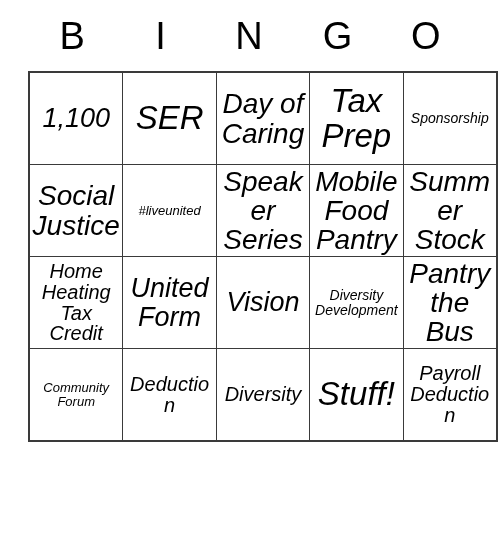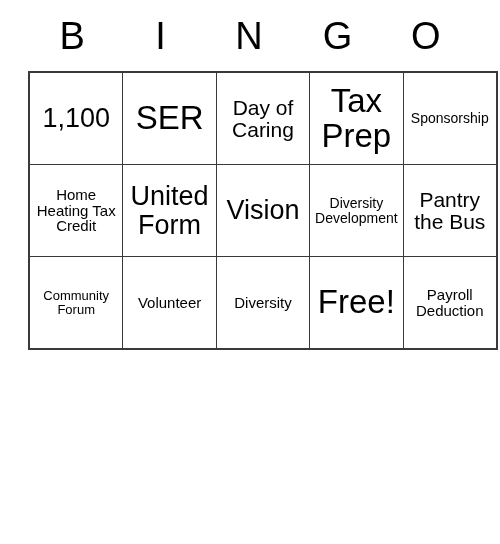--- a/index.html
+++ b/index.html
@@ -33,37 +33,38 @@
     line-height: 1;
     font-weight: normal;
     letter-spacing: 0px;
     color: #000000;
   }
   table#bingo-grid {
     border-collapse: collapse;
     table-layout: fixed;
     width: 442px;
     border: 2px solid #3a3a3a;
+    font-style: italic;
   }
   table#bingo-grid td {
     width: 88.4px;
     height: 89px;
     border: 1px solid #3a3a3a;
     text-align: center;
     vertical-align: middle;
     padding: 1px 2px;
     line-height: 1.04;
     color: #000000;
     word-wrap: break-word;
     overflow-wrap: break-word;
   }
   td.sz-xl  { font-size: 33px; }
   td.sz-lg  { font-size: 27px; }
-  td.sz-md  { font-size: 21px; }
-  td.sz-sm  { font-size: 15px; }
+  td.sz-md  { font-size: 28px; }
+  td.sz-sm  { font-size: 20px; }
   td.sz-xs  { font-size: 13px; }
   td.sz-xxs { font-size: 14px; }
 </style>
 </head>
 <body>
 
 <div id="card">
 
   <div id="header-row">
     <div class="header-letter">B</div>
@@ -76,29 +77,36 @@
   <table id="bingo-grid">
     <tbody>
       <tr>
         <td class="sz-lg">1,100</td>
         <td class="sz-xl">SER</td>
         <td class="sz-md">Day of Caring</td>
         <td class="sz-xl">Tax Prep</td>
         <td class="sz-xxs">Sponsorship</td>
       </tr>
       <tr>
+        <td class="sz-md">Social Justice</td>
+        <td class="sz-xs">#liveunited</td>
+        <td class="sz-md">Speaker Series</td>
+        <td class="sz-md">Mobile Food Pantry</td>
+        <td class="sz-md">Summer Stock</td>
+      </tr>
+      <tr>
         <td class="sz-sm">Home Heating Tax Credit</td>
         <td class="sz-lg">United Form</td>
         <td class="sz-lg">Vision</td>
         <td class="sz-xxs">Diversity Development</td>
         <td class="sz-md">Pantry the Bus</td>
       </tr>
       <tr>
         <td class="sz-xs">Community Forum</td>
-        <td class="sz-sm">Volunteer</td>
+        <td class="sz-sm">Deduction</td>
         <td class="sz-sm">Diversity</td>
-        <td class="sz-xl">Free!</td>
+        <td class="sz-xl">Stuff!</td>
         <td class="sz-sm">Payroll Deduction</td>
       </tr>
     </tbody>
   </table>
 
 </div>
 
 </body></html>

